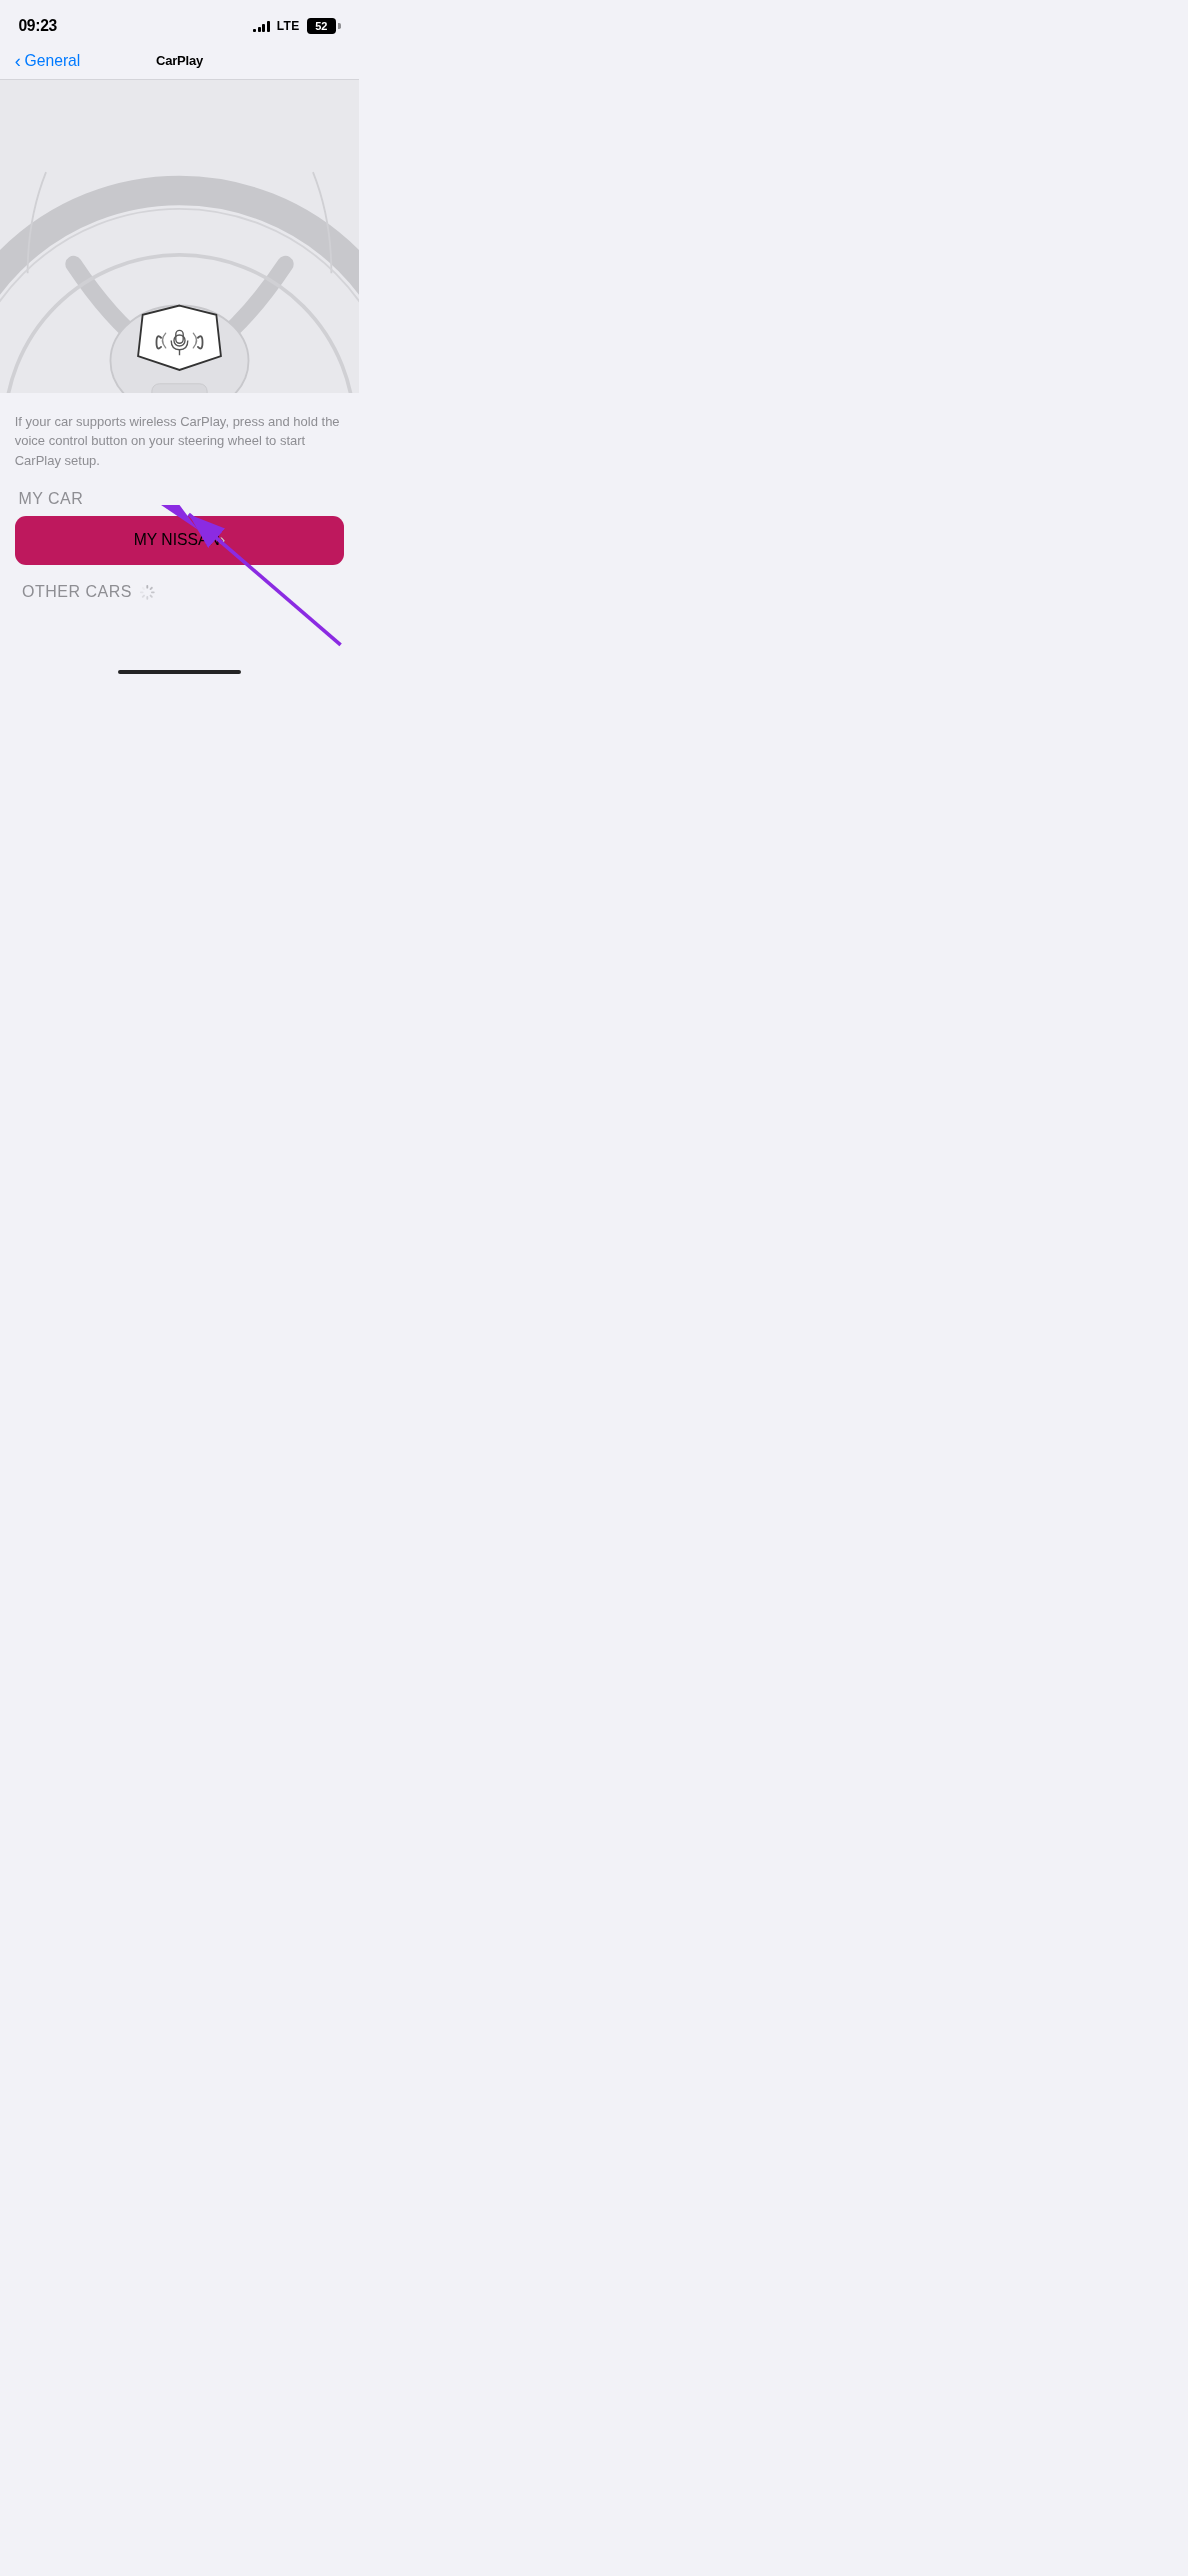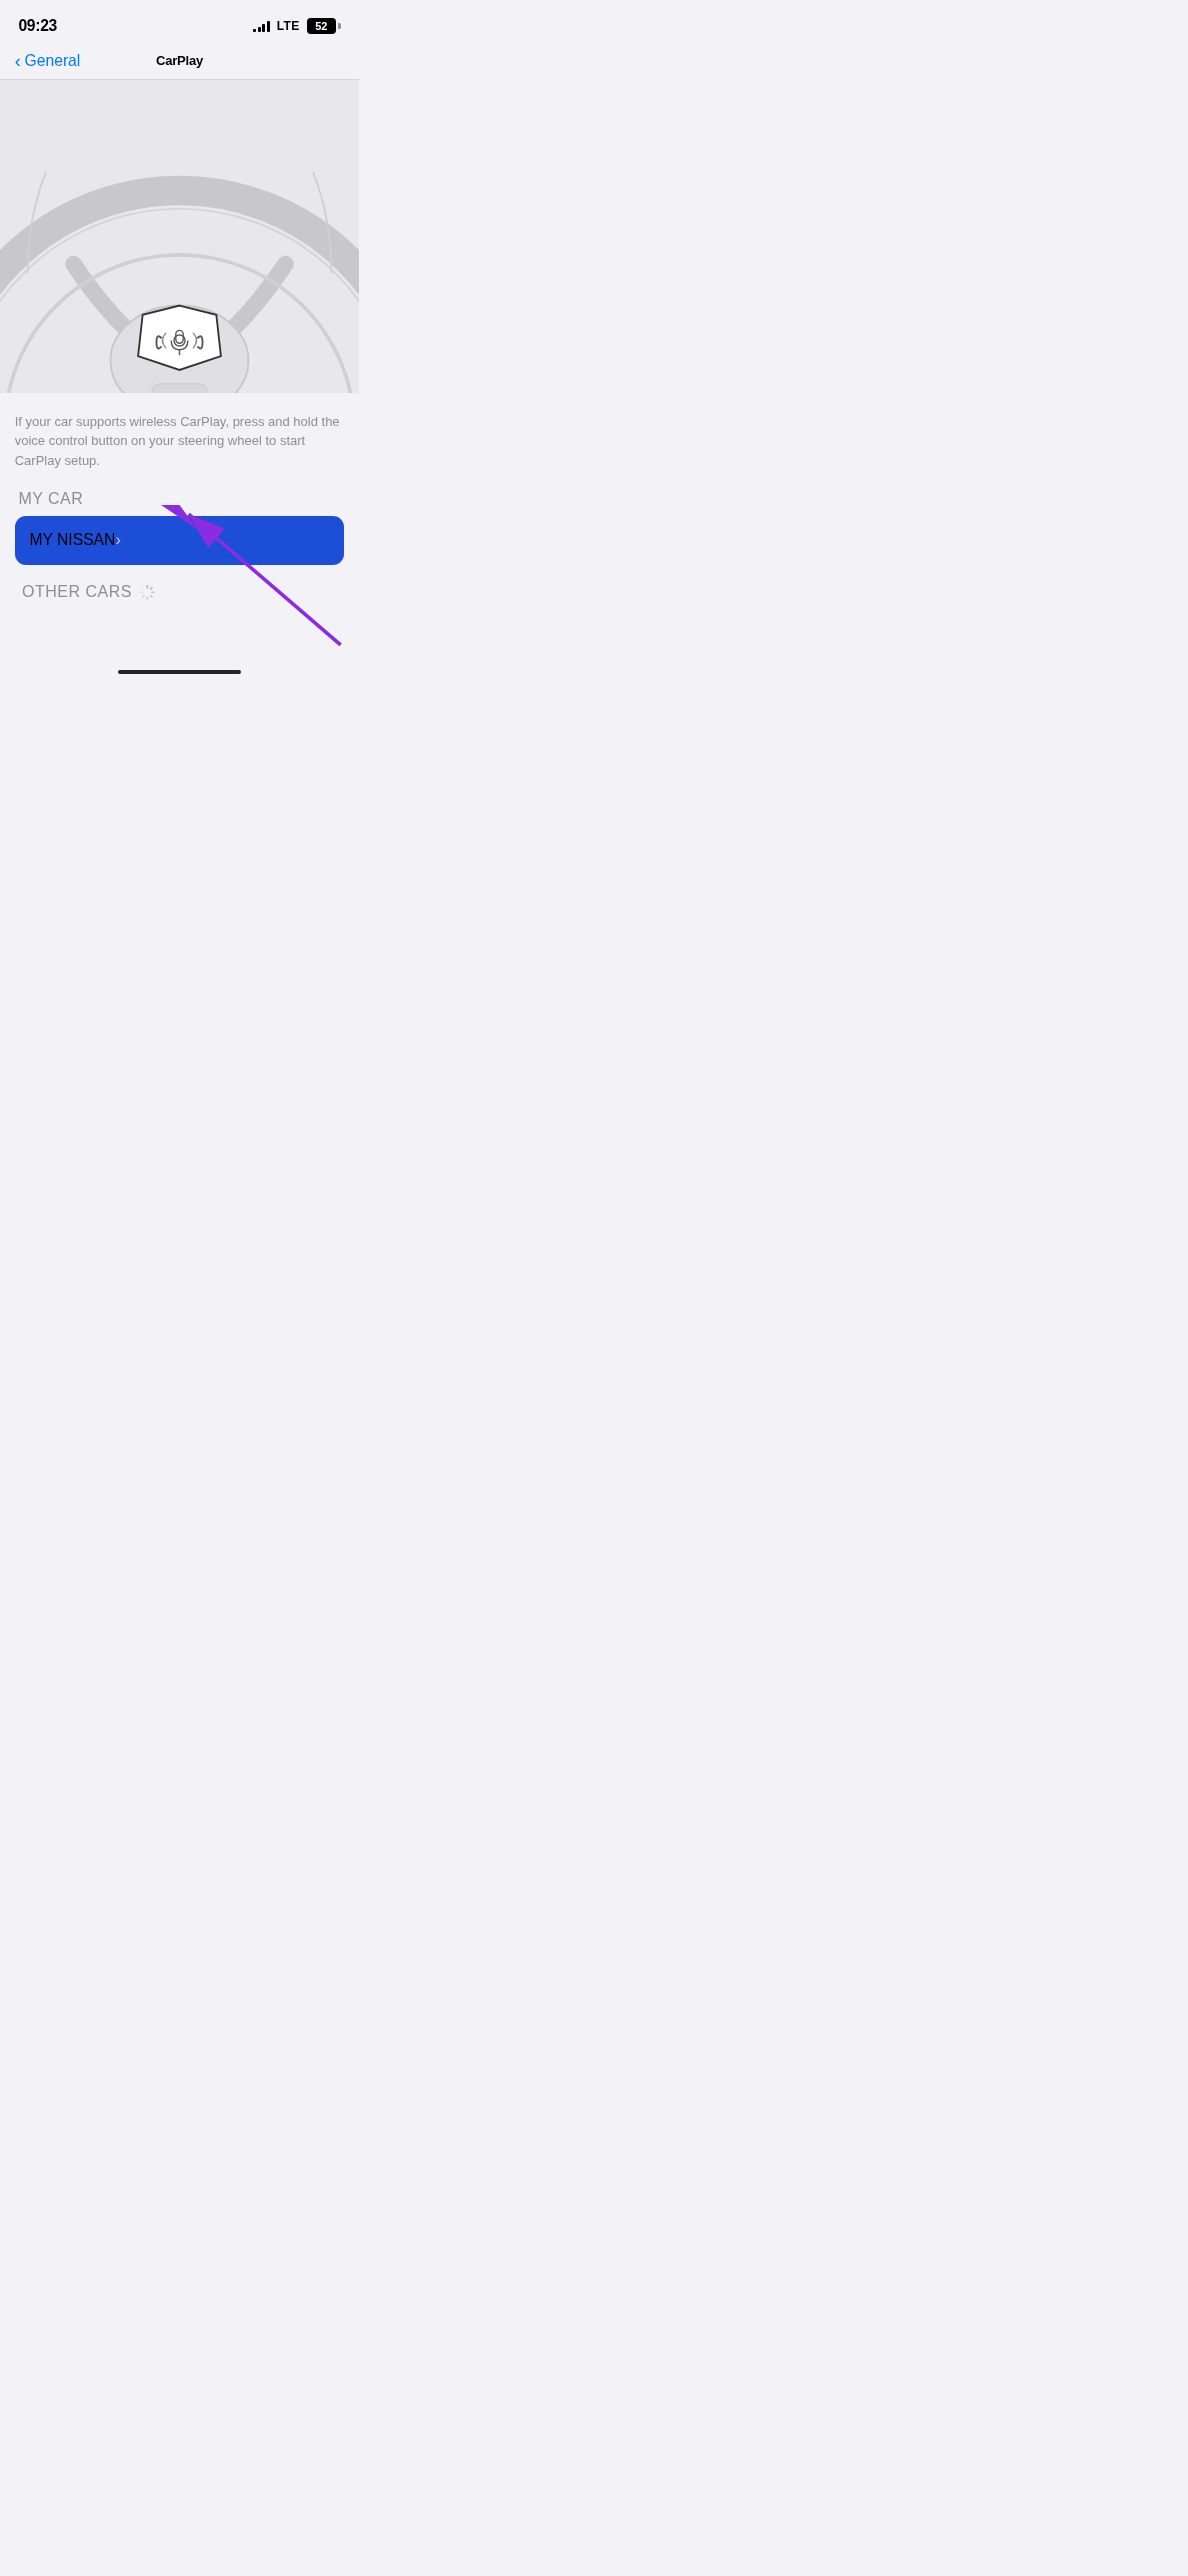--- a/index.html
+++ b/index.html
@@ -153,26 +153,26 @@
       font-size: 16px;
       color: #8e8e93;
       font-weight: 400;
       text-transform: uppercase;
       letter-spacing: 0.5px;
       margin-bottom: 7.4px;
       padding-left: 3.7px;
     }
 
     .list-item {
-      background: #1d4ed8;
+      background: #be185d;
       border-radius: 11px;
       padding: 14.7px 14.7px;
       display: flex;
       align-items: center;
-      justify-content: flex-start;
+      justify-content: center;
       margin-bottom: 18.4px;
       cursor: pointer;
     }
 
     .list-item-label {
       font-size: 15.7px;
       font-weight: 500;
       color: #000;
     }
 

